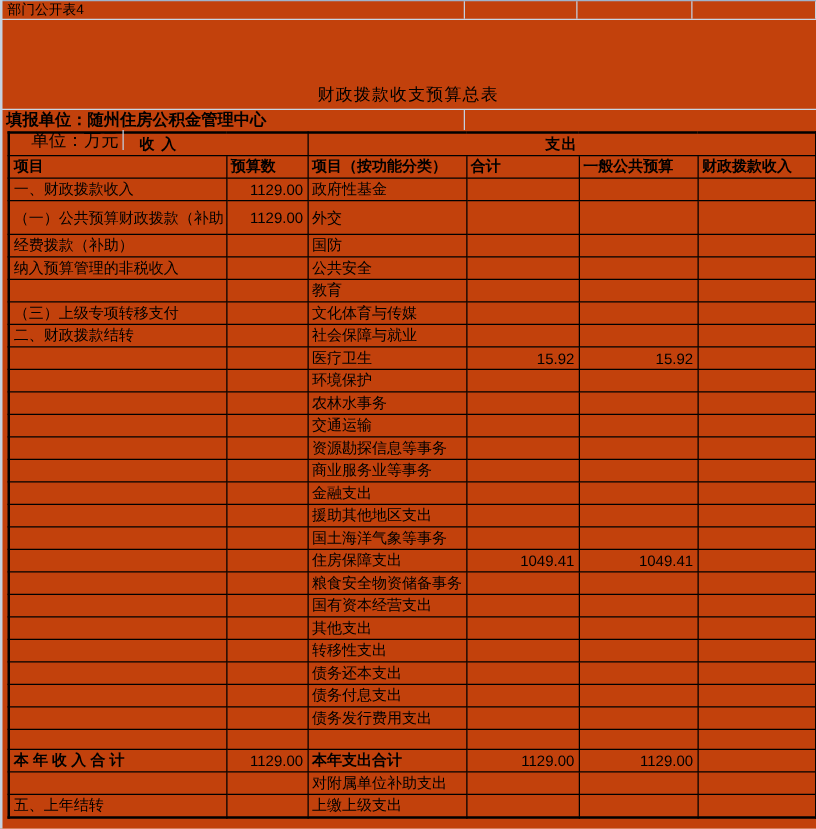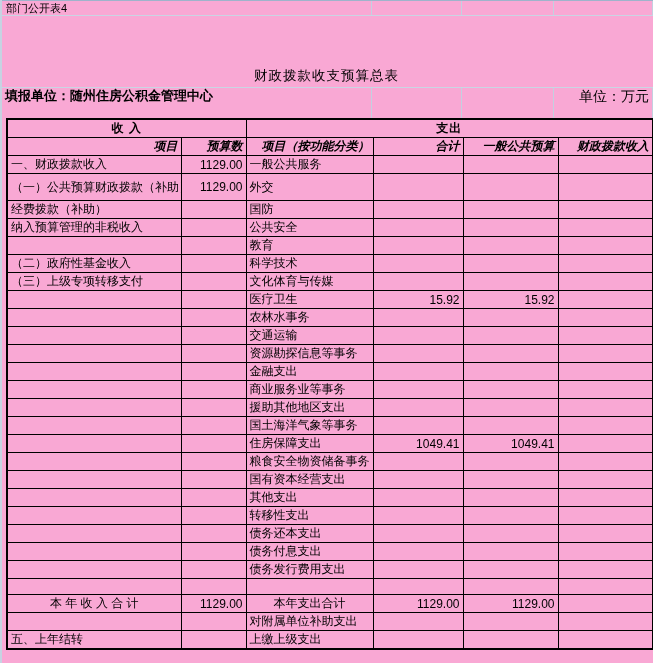--- a/index.html
+++ b/index.html
@@ -1,26 +1,26 @@
 <!DOCTYPE html>
 <html><head>
 <meta charset="utf-8">
 <style>
   html,body{margin:0;padding:0;}
   body{
     width:653px;height:663px;overflow:hidden;background:#ffffff;
     font-family:"Liberation Sans","DejaVu Sans",sans-serif;color:#000;
     position:relative;
   }
-  .sheet{position:relative;width:653px;height:663px;background:#f9a8d4;}
+  .sheet{position:relative;width:653px;height:663px;background:#c2410c;}
   .edge-left{position:absolute;left:0;top:0;width:2px;height:663px;background:#c6d3e2;}
   
   .meta-row{display:flex;box-sizing:border-box;width:653px;}
   .row1{height:16px;border-top:1px solid #9fb3cb;border-bottom:1px solid #c9d5e3;}
-  .row3{height:31px;border-top:1px solid #c9d5e3;}
+  .row3{height:18px;border-top:1px solid #c9d5e3;flex-direction:column;}
   .mcell{box-sizing:border-box;height:100%;}
   .mc0{width:372px;border-right:1px solid #c3d0e0;}
   .mc1{width:90px;border-right:1px solid #c3d0e0;}
   .mc2{width:92px;border-right:1px solid #c3d0e0;}
   .mc3{width:99px;border-right:1px solid #c3d0e0;}
   .sheet-label{font-size:11px;line-height:15px;padding-left:6px;white-space:nowrap;}
   .title-row{
     height:23px;line-height:23px;text-align:center;font-size:13.5px;
     letter-spacing:1px;white-space:nowrap;margin-top:48px;
   }
@@ -35,26 +35,26 @@
   table.budget th,table.budget td{
     border:1px solid #000;
     padding:0 3px;
     font-size:12px;
     overflow:hidden;white-space:nowrap;
     box-sizing:border-box;
   }
   tr.gh{height:14px;}
   tr.gh th{font-size:12px;font-weight:bold;text-align:center;letter-spacing:1px;}
   tr.ch{height:17px;}
-  tr.ch th{font-size:12px;font-weight:bold;text-align:right;font-style:italic;}
+  tr.ch th{font-size:12px;font-weight:bold;text-align:left;}
   tbody tr{height:16px;}
   td.lbl{text-align:left;}
   td.num{text-align:right;padding-right:4px;}
   td.indent{padding-left:26px;}
-  td.bc{font-weight:normal;text-align:center;}
+  td.bc{font-weight:bold;}
   td.divR,th.divR{border-right:2px solid #000;}
 </style>
 </head>
 <body>
 
 <div class="sheet">
   <div class="edge-left"></div>
 
   <div class="meta-row row1">
     <div class="mcell mc0 sheet-label">部门公开表4</div>
@@ -92,21 +92,21 @@
         <th>项目（按功能分类）</th>
         <th>合计</th>
         <th>一般公共预算</th>
         <th>财政拨款收入</th>
       </tr>
     </thead>
     <tbody>
         <tr>
           <td class="lbl">一、财政拨款收入</td>
           <td class="num divR">1129.00</td>
-          <td class="lbl">一般公共服务</td>
+          <td class="lbl">政府性基金</td>
           <td class="num"></td>
           <td class="num"></td>
           <td class="num"></td>
         </tr>
         <tr style="height: 27px;">
           <td class="lbl">（一）公共预算财政拨款（补助）</td>
           <td class="num divR">1129.00</td>
           <td class="lbl">外交</td>
           <td class="num"></td>
           <td class="num"></td>
@@ -130,46 +130,54 @@
         </tr>
         <tr>
           <td class="lbl"></td>
           <td class="num divR"></td>
           <td class="lbl">教育</td>
           <td class="num"></td>
           <td class="num"></td>
           <td class="num"></td>
         </tr>
         <tr>
-          <td class="lbl">（二）政府性基金收入</td>
-          <td class="num divR"></td>
-          <td class="lbl">科学技术</td>
-          <td class="num"></td>
-          <td class="num"></td>
-          <td class="num"></td>
-        </tr>
-        <tr>
           <td class="lbl">（三）上级专项转移支付</td>
           <td class="num divR"></td>
           <td class="lbl">文化体育与传媒</td>
+          <td class="num"></td>
+          <td class="num"></td>
+          <td class="num"></td>
+        </tr>
+        <tr>
+          <td class="lbl">二、财政拨款结转</td>
+          <td class="num divR"></td>
+          <td class="lbl">社会保障与就业</td>
           <td class="num"></td>
           <td class="num"></td>
           <td class="num"></td>
         </tr>
         <tr>
           <td class="lbl"></td>
           <td class="num divR"></td>
           <td class="lbl">医疗卫生</td>
           <td class="num">15.92</td>
           <td class="num">15.92</td>
           <td class="num"></td>
         </tr>
         <tr>
           <td class="lbl"></td>
           <td class="num divR"></td>
+          <td class="lbl">环境保护</td>
+          <td class="num"></td>
+          <td class="num"></td>
+          <td class="num"></td>
+        </tr>
+        <tr>
+          <td class="lbl"></td>
+          <td class="num divR"></td>
           <td class="lbl">农林水事务</td>
           <td class="num"></td>
           <td class="num"></td>
           <td class="num"></td>
         </tr>
         <tr>
           <td class="lbl"></td>
           <td class="num divR"></td>
           <td class="lbl">交通运输</td>
           <td class="num"></td>
@@ -180,29 +188,29 @@
           <td class="lbl"></td>
           <td class="num divR"></td>
           <td class="lbl">资源勘探信息等事务</td>
           <td class="num"></td>
           <td class="num"></td>
           <td class="num"></td>
         </tr>
         <tr>
           <td class="lbl"></td>
           <td class="num divR"></td>
+          <td class="lbl">商业服务业等事务</td>
+          <td class="num"></td>
+          <td class="num"></td>
+          <td class="num"></td>
+        </tr>
+        <tr>
+          <td class="lbl"></td>
+          <td class="num divR"></td>
           <td class="lbl">金融支出</td>
-          <td class="num"></td>
-          <td class="num"></td>
-          <td class="num"></td>
-        </tr>
-        <tr>
-          <td class="lbl"></td>
-          <td class="num divR"></td>
-          <td class="lbl">商业服务业等事务</td>
           <td class="num"></td>
           <td class="num"></td>
           <td class="num"></td>
         </tr>
         <tr>
           <td class="lbl"></td>
           <td class="num divR"></td>
           <td class="lbl">援助其他地区支出</td>
           <td class="num"></td>
           <td class="num"></td>

